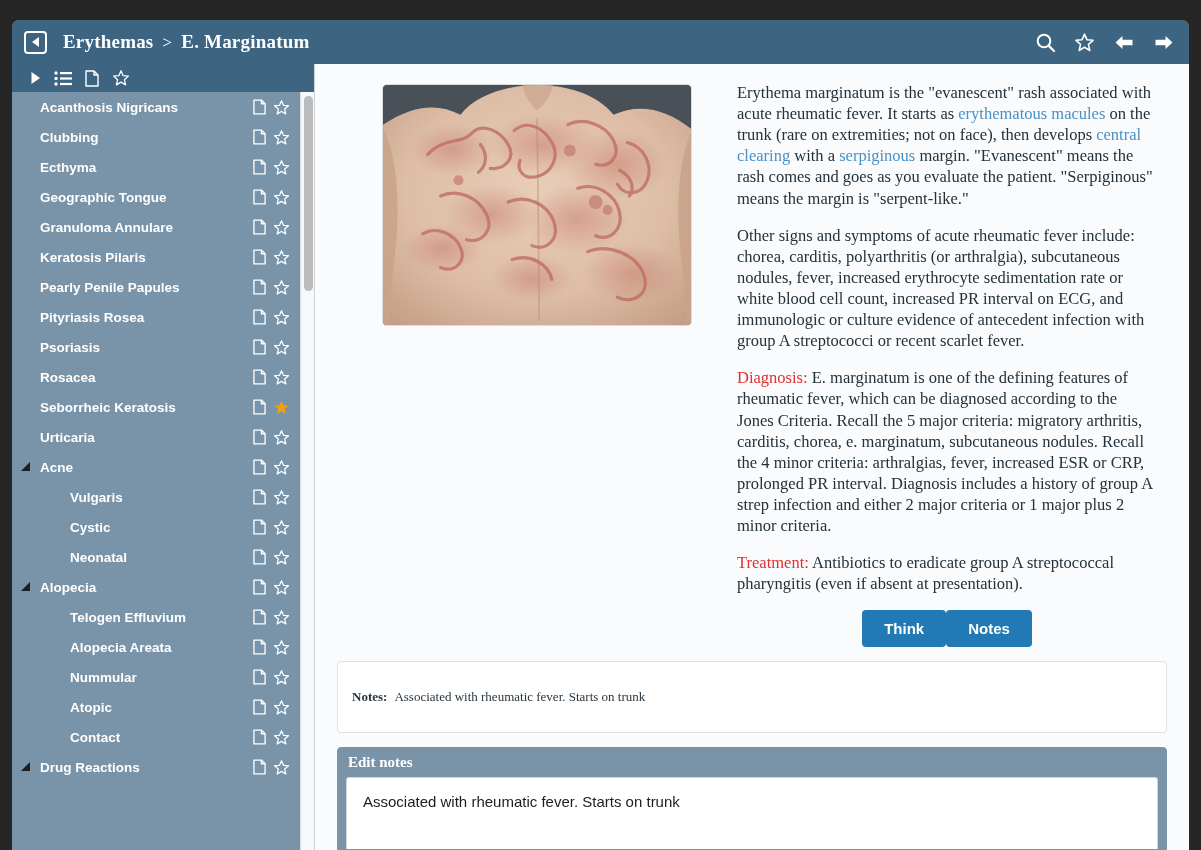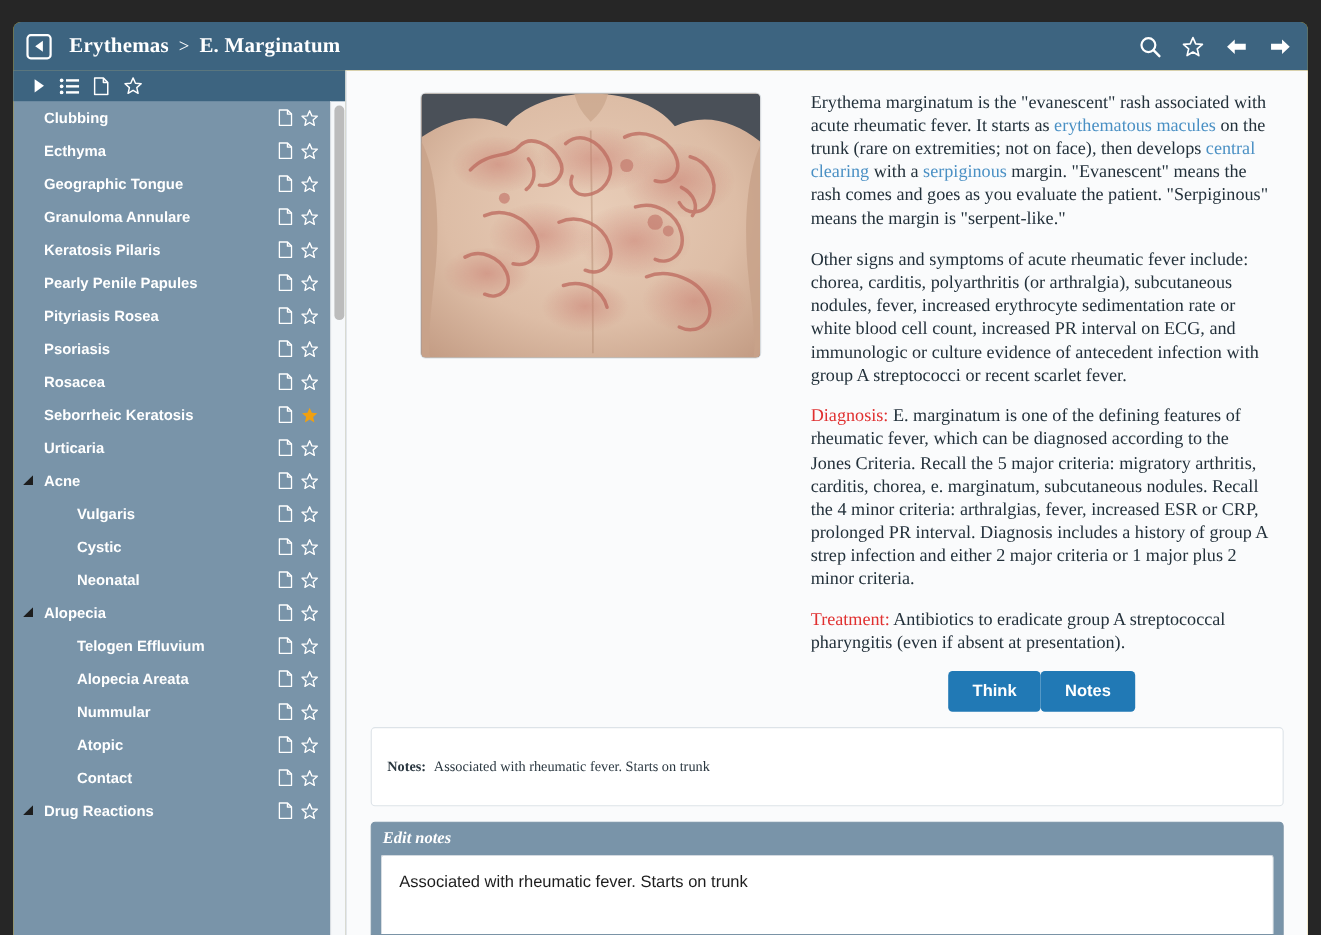--- a/index.html
+++ b/index.html
@@ -227,21 +227,20 @@
     min-height: 0;
     overflow: hidden;
   }
   .edit-header {
     padding: 6px 10px;
     color: #ffffff;
     font-family: "Liberation Serif", serif;
     font-weight: bold;
     font-size: 15px;
     flex: 0 0 auto;
-    font-style: italic;
   }
   .edit-body {
     background: #ffffff;
     margin: 0 8px;
     flex: 1 1 auto;
     min-height: 0;
     border: 1px solid #cfd6dc;
     border-bottom: none;
     border-radius: 3px 3px 0 0;
     padding: 12px 14px;
@@ -323,20 +322,37 @@
         </span>
         <span>
           <svg width="18" height="18" viewBox="0 0 22 22">
               <polygon points="11,2.2 13.6,8.2 20,8.7 15.1,13 16.6,19.4 11,16 5.4,19.4 6.9,13 2,8.7 8.4,8.2" fill="none" stroke="#fff" stroke-width="1.6" stroke-linejoin="round"></polygon>
             </svg>
         </span>
       </div>
 
       <div class="side-list">
         <div class="side-scroll" id="side-scroll">
+            <div class="side-item">
+              <span class="twisty"></span>
+              <span class="label">Acanthosis Nigricans</span>
+              <span class="row-icons">
+                <span>
+                  <svg width="13" height="16" viewBox="0 0 14 17">
+                    <path d="M1,1 L9,1 L13,5 L13,16 L1,16 Z" fill="none" stroke="#fff" stroke-width="1.4" stroke-linejoin="round"></path>
+                    <path d="M9,1 L9,5 L13,5" fill="none" stroke="#fff" stroke-width="1.4" stroke-linejoin="round"></path>
+                  </svg>
+                </span>
+                <span>
+                  <svg width="17" height="17" viewBox="0 0 22 22">
+                    <polygon points="11,2.2 13.6,8.2 20,8.7 15.1,13 16.6,19.4 11,16 5.4,19.4 6.9,13 2,8.7 8.4,8.2" fill="none" stroke="#fff" stroke-width="1.6" stroke-linejoin="round"></polygon>
+                  </svg>
+                </span>
+              </span>
+            </div>
             <div class="side-item">
               <span class="twisty"></span>
               <span class="label">Clubbing</span>
               <span class="row-icons">
                 <span>
                   <svg width="13" height="16" viewBox="0 0 14 17">
                     <path d="M1,1 L9,1 L13,5 L13,16 L1,16 Z" fill="none" stroke="#fff" stroke-width="1.4" stroke-linejoin="round"></path>
                     <path d="M9,1 L9,5 L13,5" fill="none" stroke="#fff" stroke-width="1.4" stroke-linejoin="round"></path>
                   </svg>
                 </span>

